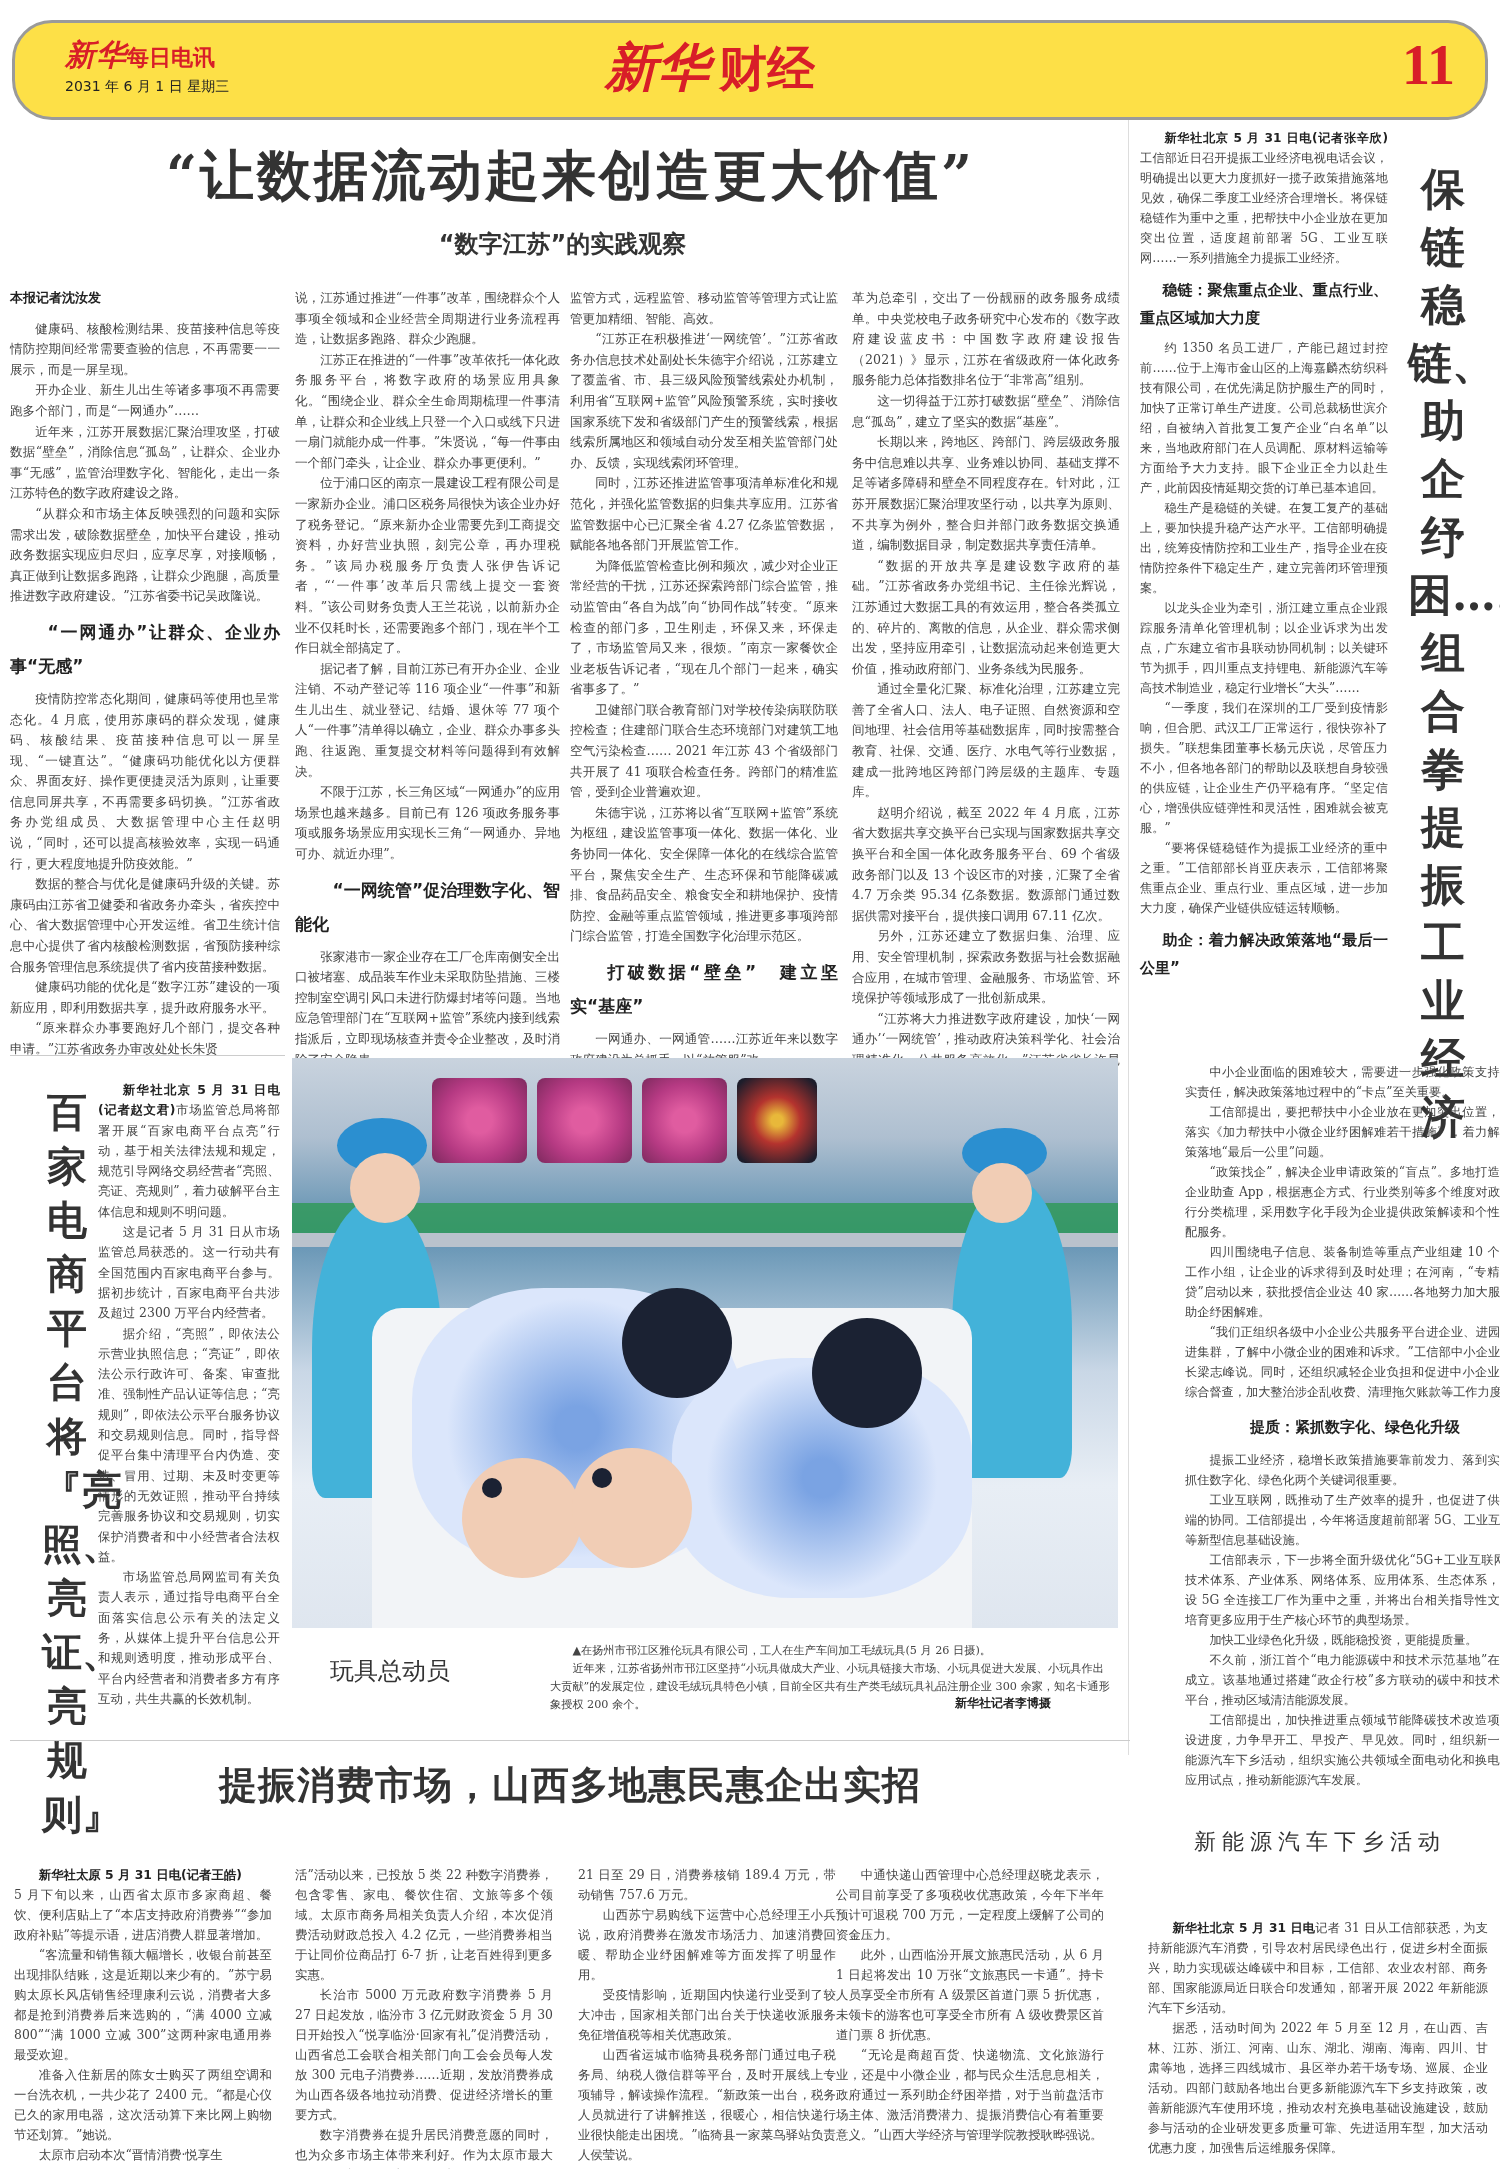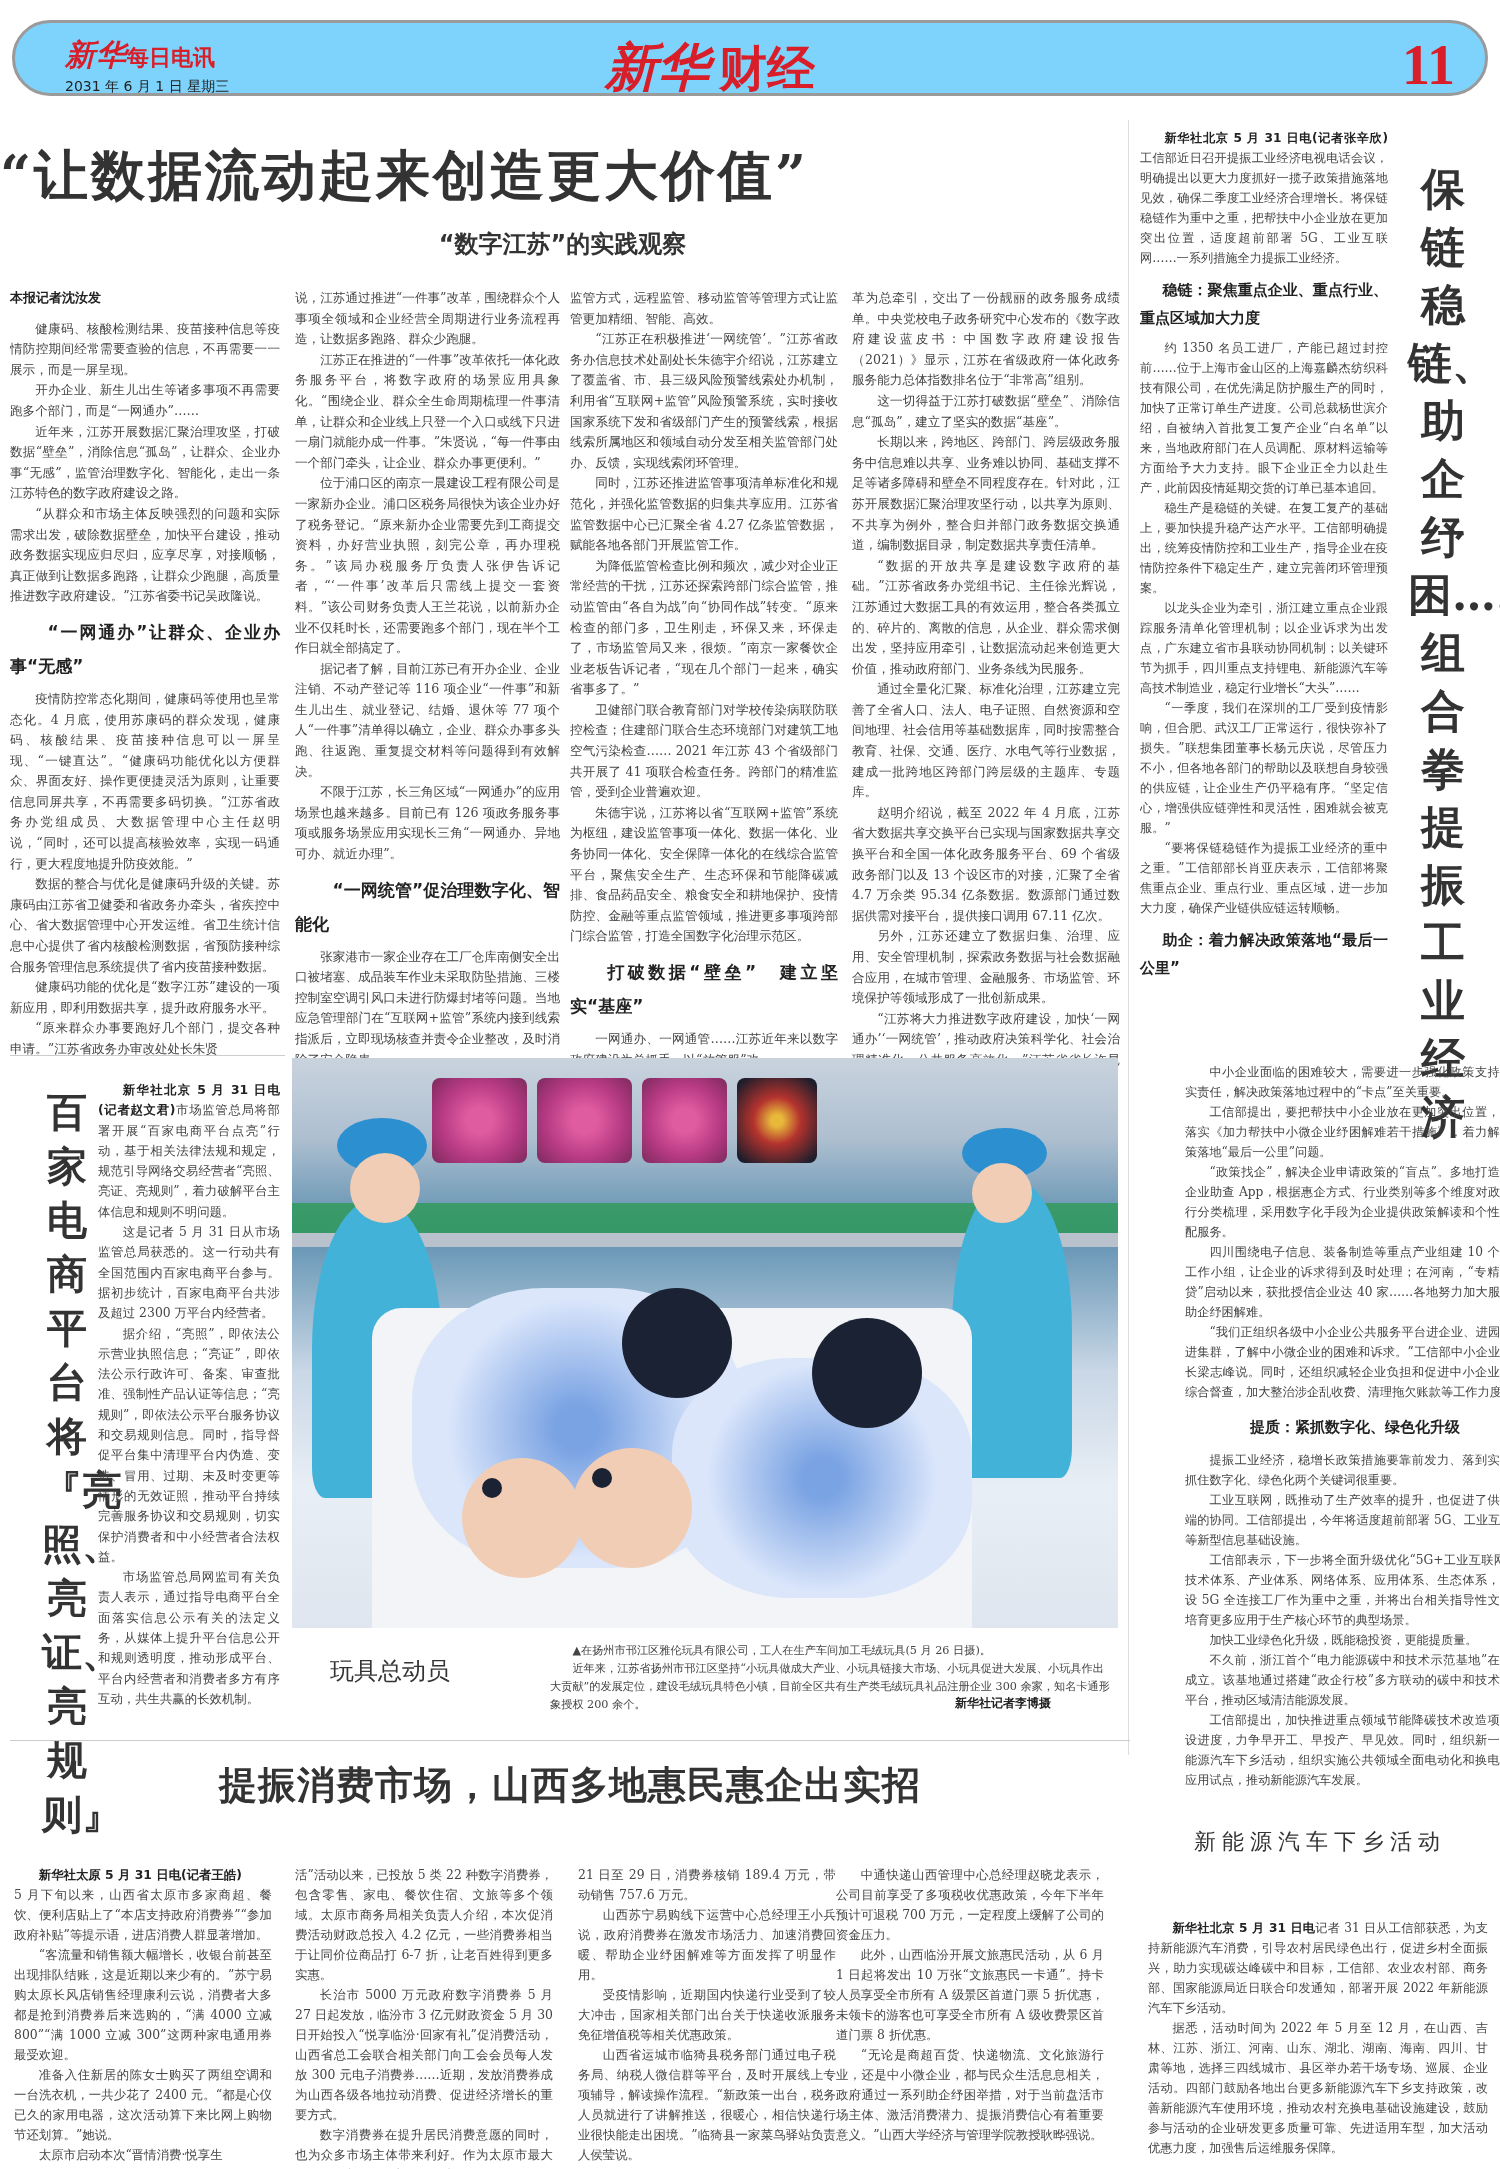--- a/index.html
+++ b/index.html
@@ -1,32 +1,32 @@
 <!DOCTYPE html>
 <html><head>
 <meta charset="utf-8">
 <style>
   * { box-sizing: border-box; margin: 0; padding: 0; }
   html, body { width: 1500px; height: 2169px; background: #fff; overflow: hidden; }
   body { position: relative; font-family: "DejaVu Serif", "Liberation Serif", serif; color: #3a3a3a; }
 
   .masthead {
-    position: absolute; left: 12px; top: 20px; width: 1476px; height: 76px;
-    border: 3px solid #9a9a9a; border-radius: 40px; background: #7dd3fc;
+    position: absolute; left: 12px; top: 20px; width: 1476px; height: 100px;
+    border: 3px solid #9a9a9a; border-radius: 40px; background: #fde047;
   }
   .mh-left { position: absolute; left: 50px; top: 12px; }
   .mh-brand { font-family: "DejaVu Serif", serif; font-style: italic; font-weight: bold; color: #d81e28; font-size: 30px; letter-spacing: 1px; }
   .mh-brand-sub { font-size: 22px; font-style: normal; font-family: "DejaVu Sans", sans-serif; font-weight: bold; color: #d81e28; }
   .mh-date { font-family: "DejaVu Sans", sans-serif; font-size: 14px; color: #222; margin-top: 2px; }
   .mh-center { position: absolute; left: 590px; top: 10px; color: #d81e28; font-weight: bold; }
   .mh-center .script { font-style: italic; font-size: 52px; font-family: "DejaVu Serif", serif; }
   .mh-center .plain { font-size: 48px; font-family: "DejaVu Serif", serif; margin-left: 10px; }
   .mh-page { position: absolute; right: 30px; top: 10px; color: #d81e28; font-weight: bold; font-size: 56px; font-family: "Liberation Serif", serif; }
 
-  .headline { position: absolute; left: 0; top: 140px; width: 1125px; text-align: left; font-family: "DejaVu Serif", serif; font-weight: bold; font-size: 54px; color: #333; letter-spacing: 3px; }
+  .headline { position: absolute; left: 8px; top: 140px; width: 1125px; text-align: center; font-family: "DejaVu Serif", serif; font-weight: bold; font-size: 54px; color: #333; letter-spacing: 3px; }
   .subhead { position: absolute; left: 0; top: 228px; width: 1125px; text-align: center; font-family: "DejaVu Sans", sans-serif; font-size: 24px; color: #333; }
 
   .col { position: absolute; font-size: 12.6px; line-height: 20.6px; text-align: justify; color: #444; }
   .col p { text-indent: 2em; }
   .byline { font-family: "DejaVu Sans", sans-serif; font-weight: bold; font-size: 13px; color: #222; margin-bottom: 10px; }
   .sec-h { font-family: "DejaVu Sans", sans-serif; font-weight: bold; font-size: 17px; line-height: 34px; color: #222; margin: 8px 0 6px; text-indent: 2.2em; }
   .lead { font-family: "DejaVu Sans", sans-serif; font-weight: bold; color: #222; }
   .vline { position: absolute; width: 1px; background: #ddd; }
 
   .right-head { position: absolute; left: 1408px; top: 160px; width: 70px; font-family: "DejaVu Serif", serif; font-weight: bold; font-size: 44px; line-height: 58px; color: #333; text-align: center; }

